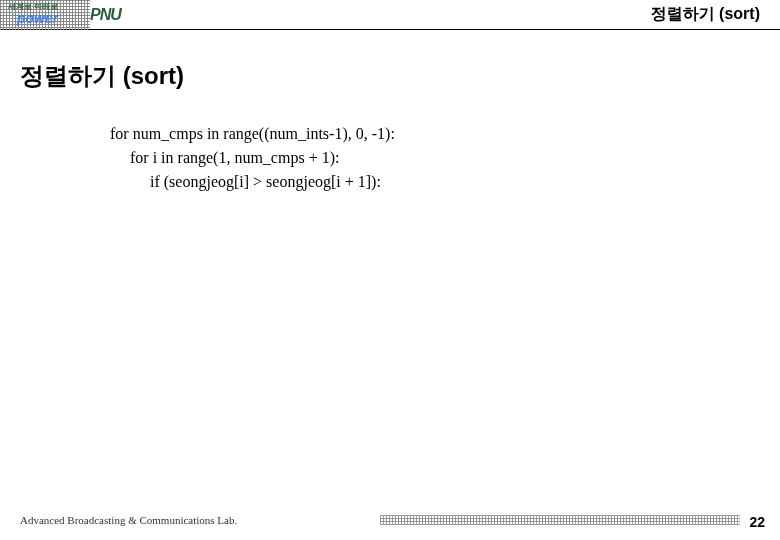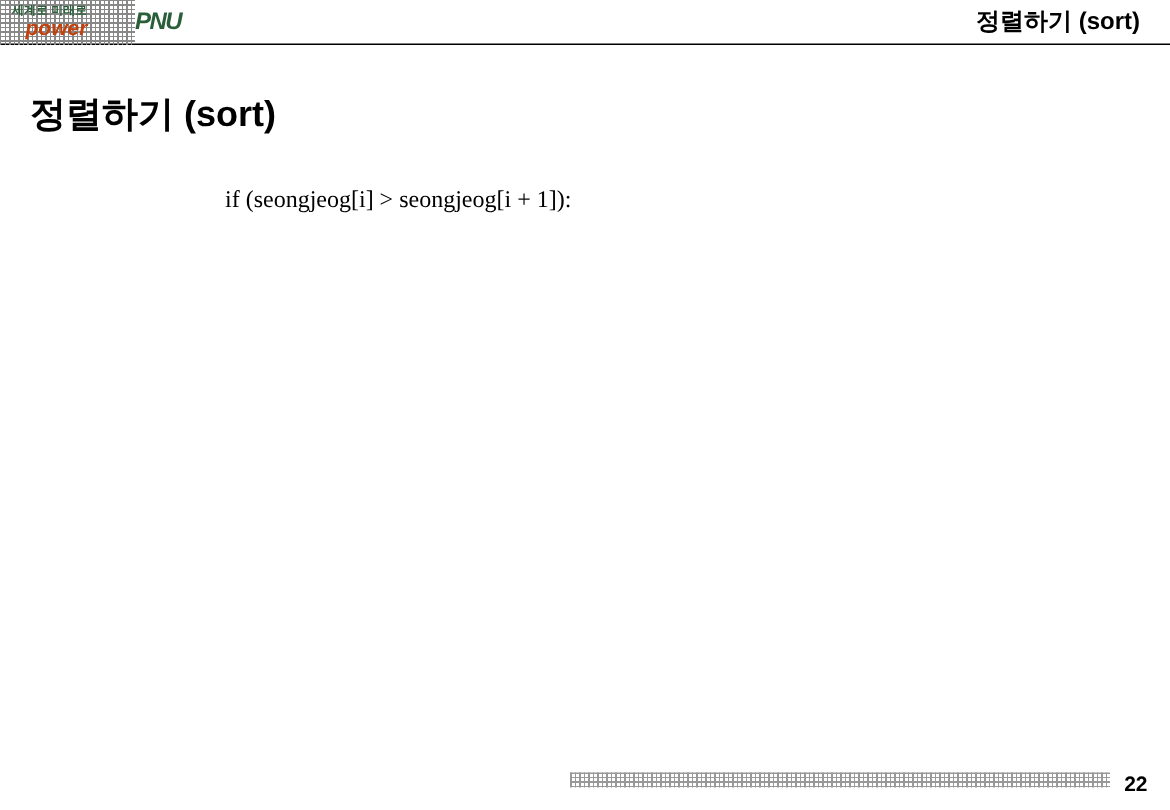--- a/index.html
+++ b/index.html
@@ -48,21 +48,21 @@
       z-index: 2;
     }
     .logo-small {
       font-size: 8px;
       color: #2a5f3a;
       font-weight: bold;
       line-height: 1;
     }
     .logo-power {
       font-size: 14px;
-      color: #c2410c;
+      color: #3b82f6;
       font-style: italic;
       font-weight: bold;
       line-height: 1;
     }
     .logo-pnu {
       position: absolute;
       left: 90px;
       top: 6px;
       font-size: 16px;
       color: #2a5f3a;
@@ -153,20 +153,23 @@
     <span class="logo-small">세계로 미래로</span>
     <span class="logo-power">power</span>
   </div>
   <span class="logo-pnu">PNU</span>
   <span class="header-title">정렬하기 (sort)</span>
 </div>
 
 <div class="content">
   <h1 class="main-title">정렬하기 (sort)</h1>
   <div class="code-block">
+    <div class="code-line">for num_cmps in range((num_ints-1), 0, -1):</div>
+    <div class="code-line indent-1">for i in range(1, num_cmps + 1):</div>
     <div class="code-line indent-2">if (seongjeog[i] &gt; seongjeog[i + 1]):</div>
   </div>
 </div>
 
 <div class="footer">
+  <span class="footer-text">Advanced Broadcasting &amp; Communications Lab.</span>
   <div class="footer-pattern"></div>
   <span class="page-number">22</span>
 </div>
 
 </body></html>

